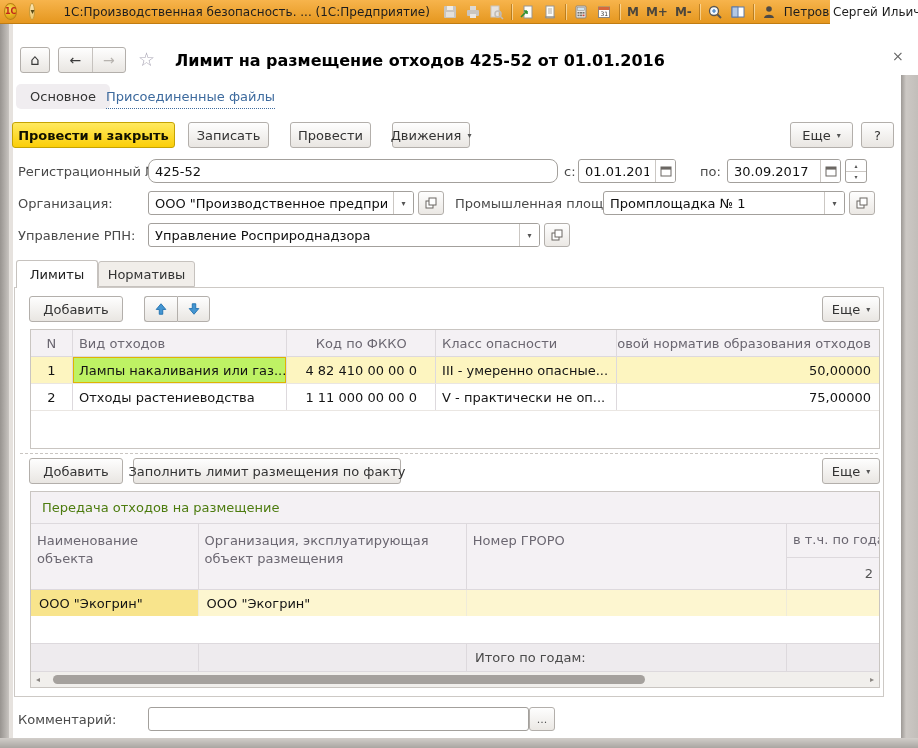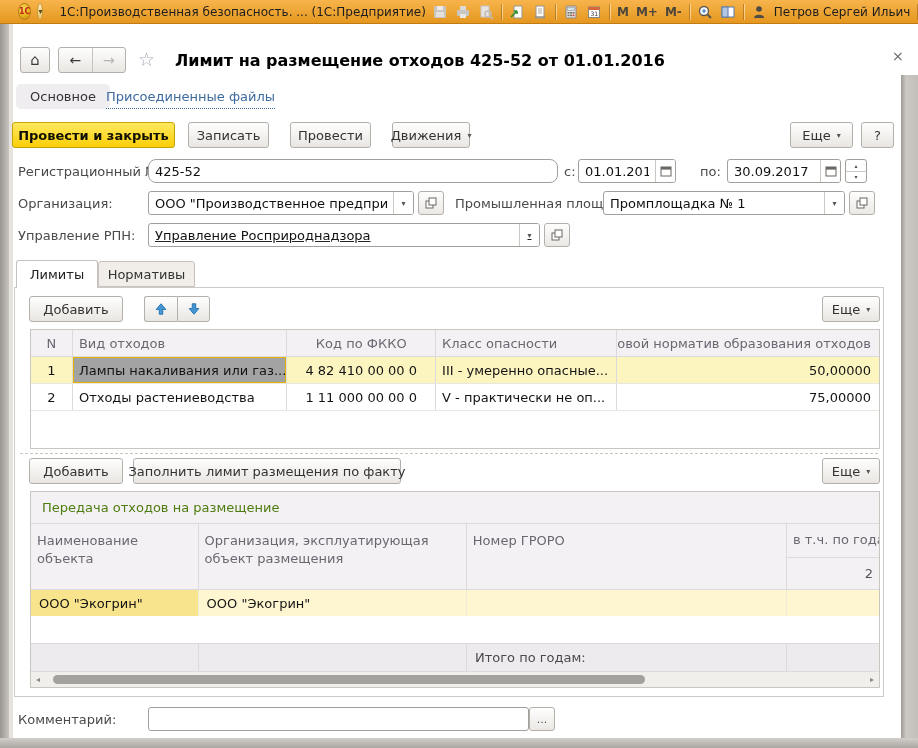--- a/index.html
+++ b/index.html
@@ -1,23 +1,23 @@
 <!DOCTYPE html>
 <html><head>
 <meta charset="utf-8">
 <style>
   * { margin:0; padding:0; box-sizing:border-box; }
   html,body { width:918px; height:748px; }
   body { font-family:"DejaVu Sans","Liberation Sans",sans-serif; font-size:13px; color:#222; background:#fff; }
   .window { position:relative; width:918px; height:748px; overflow:hidden; background:#fff; }
 
   
-  .titlebar { position:absolute; left:0; top:0; width:918px; height:24px;
+  .titlebar { position:absolute; left:0; top:0; width:830px; height:24px;
     background:linear-gradient(#f7b44c,#e5971f); border-bottom:1px solid #c07c12;
-    display:flex; align-items:center; padding:0 18px; gap:6px; font-size:12px; color:#1d1d1d; }
+    display:flex; align-items:center; padding:0 4px; gap:12px; font-size:12px; color:#1d1d1d; }
   .logo-circle { width:17px; height:17px; border-radius:50%; background:radial-gradient(circle at 35% 30%,#f6d75e,#e8b31c 55%,#c9881a);
     border:1px solid #b97e14; display:flex; align-items:center; justify-content:center;
     color:#c3261d; font-weight:bold; font-size:8px; }
   .menu-circle { width:17px; height:17px; border-radius:50%; background:linear-gradient(#fbe7b8,#edc66a);
     border:1px solid #c79b3c; display:flex; align-items:center; justify-content:center; color:#5a4a16; font-size:8px; }
   .tb-sep { width:1px; height:16px; background:rgba(126,80,8,.45); box-shadow:1px 0 0 rgba(255,244,214,.55); }
   .tb-title { margin-left:4px; white-space:nowrap; }
   .tb-right { margin-left:auto; display:flex; align-items:center; gap:7px; }
   .tb-ic { width:16px; height:16px; display:flex; align-items:center; justify-content:center; }
   .tb-m { font-weight:bold; font-size:12px; color:#4c463c; }
@@ -83,21 +83,21 @@
   .tbl { position:absolute; left:30px; width:850px; border:1px solid #c9c5c1; background:#fff; }
   .trow { display:flex; }
   .tcell { padding:0 6px; display:flex; align-items:center; overflow:hidden; white-space:nowrap; border-right:1px solid #ddd9dd; }
   .tcell:last-child { border-right:none; }
   .thead { background:#f4f1f4; color:#6b6771; }
   .c-n{width:42px; justify-content:center;} .c-waste{width:215px;} .c-code{width:149px; justify-content:center;}
   .c-hz{width:181px;} .c-an{width:263px; justify-content:flex-end; padding-right:8px;}
   .t1-head { height:27px; border-bottom:1px solid #ddd9dd; }
   .t1-row { height:27px; border-bottom:1px solid #eae6e2; color:#141414; }
   .row-sel { background:#fdf5c0; }
-  .cell-gold { background:#a3a3a3; box-shadow:inset 0 0 0 1px #e0b400; }
+  .cell-gold { background:#bef264; box-shadow:inset 0 0 0 1px #e0b400; }
   .t1-fill { height:37px; }
 
   .p-band { height:32px; background:#f4f1f4; border-bottom:1px solid #ddd9dd; color:#4d7c0f;
     display:flex; align-items:center; padding:0 11px; }
   .p-head { height:66px; background:#f4f1f4; border-bottom:1px solid #ddd9dd; color:#6b6771; }
   .p-hcell { padding:8px 6px; overflow:hidden; border-right:1px solid #ddd9dd; line-height:1.35; }
   .pc1{width:168px;} .pc2{width:269px;} .pc3{width:321px;} .pc4{width:92px; border-right:none; padding:0; display:flex; flex-direction:column;}
   .pc4-top { height:33px; padding:8px 6px; overflow:hidden; white-space:nowrap; }
   .pc4-year { height:33px; border-top:1px solid #ddd9dd; display:flex; align-items:center; justify-content:flex-end;
     padding:0 6px; color:#555; }
@@ -297,21 +297,21 @@
     <span class="f-btn f-caret">▾</span>
   </div>
   <div class="sq-btn" style="left:849px; top:191px;">
     <svg width="12" height="12">
         <rect x="1" y="4" width="7" height="7" fill="#fff" stroke="#6b6763"></rect>
         <rect x="4" y="1" width="7" height="7" fill="#fff" stroke="#6b6763"></rect>
       </svg>
   </div>
 
   <div class="lbl" style="left:18px; top:223px;">Управление РПН:</div>
-  <div class="field" style="left:148px; top:223px; width:392px;text-decoration:underline;">
+  <div class="field" style="left:148px; top:223px; width:392px;">
     <input value="Управление Росприроднадзора" style="">
     <span class="f-btn f-caret">▾</span>
   </div>
   <div class="sq-btn" style="left:544px; top:223px;">
     <svg width="12" height="12">
         <rect x="1" y="4" width="7" height="7" fill="#fff" stroke="#6b6763"></rect>
         <rect x="4" y="1" width="7" height="7" fill="#fff" stroke="#6b6763"></rect>
       </svg>
   </div>
 

